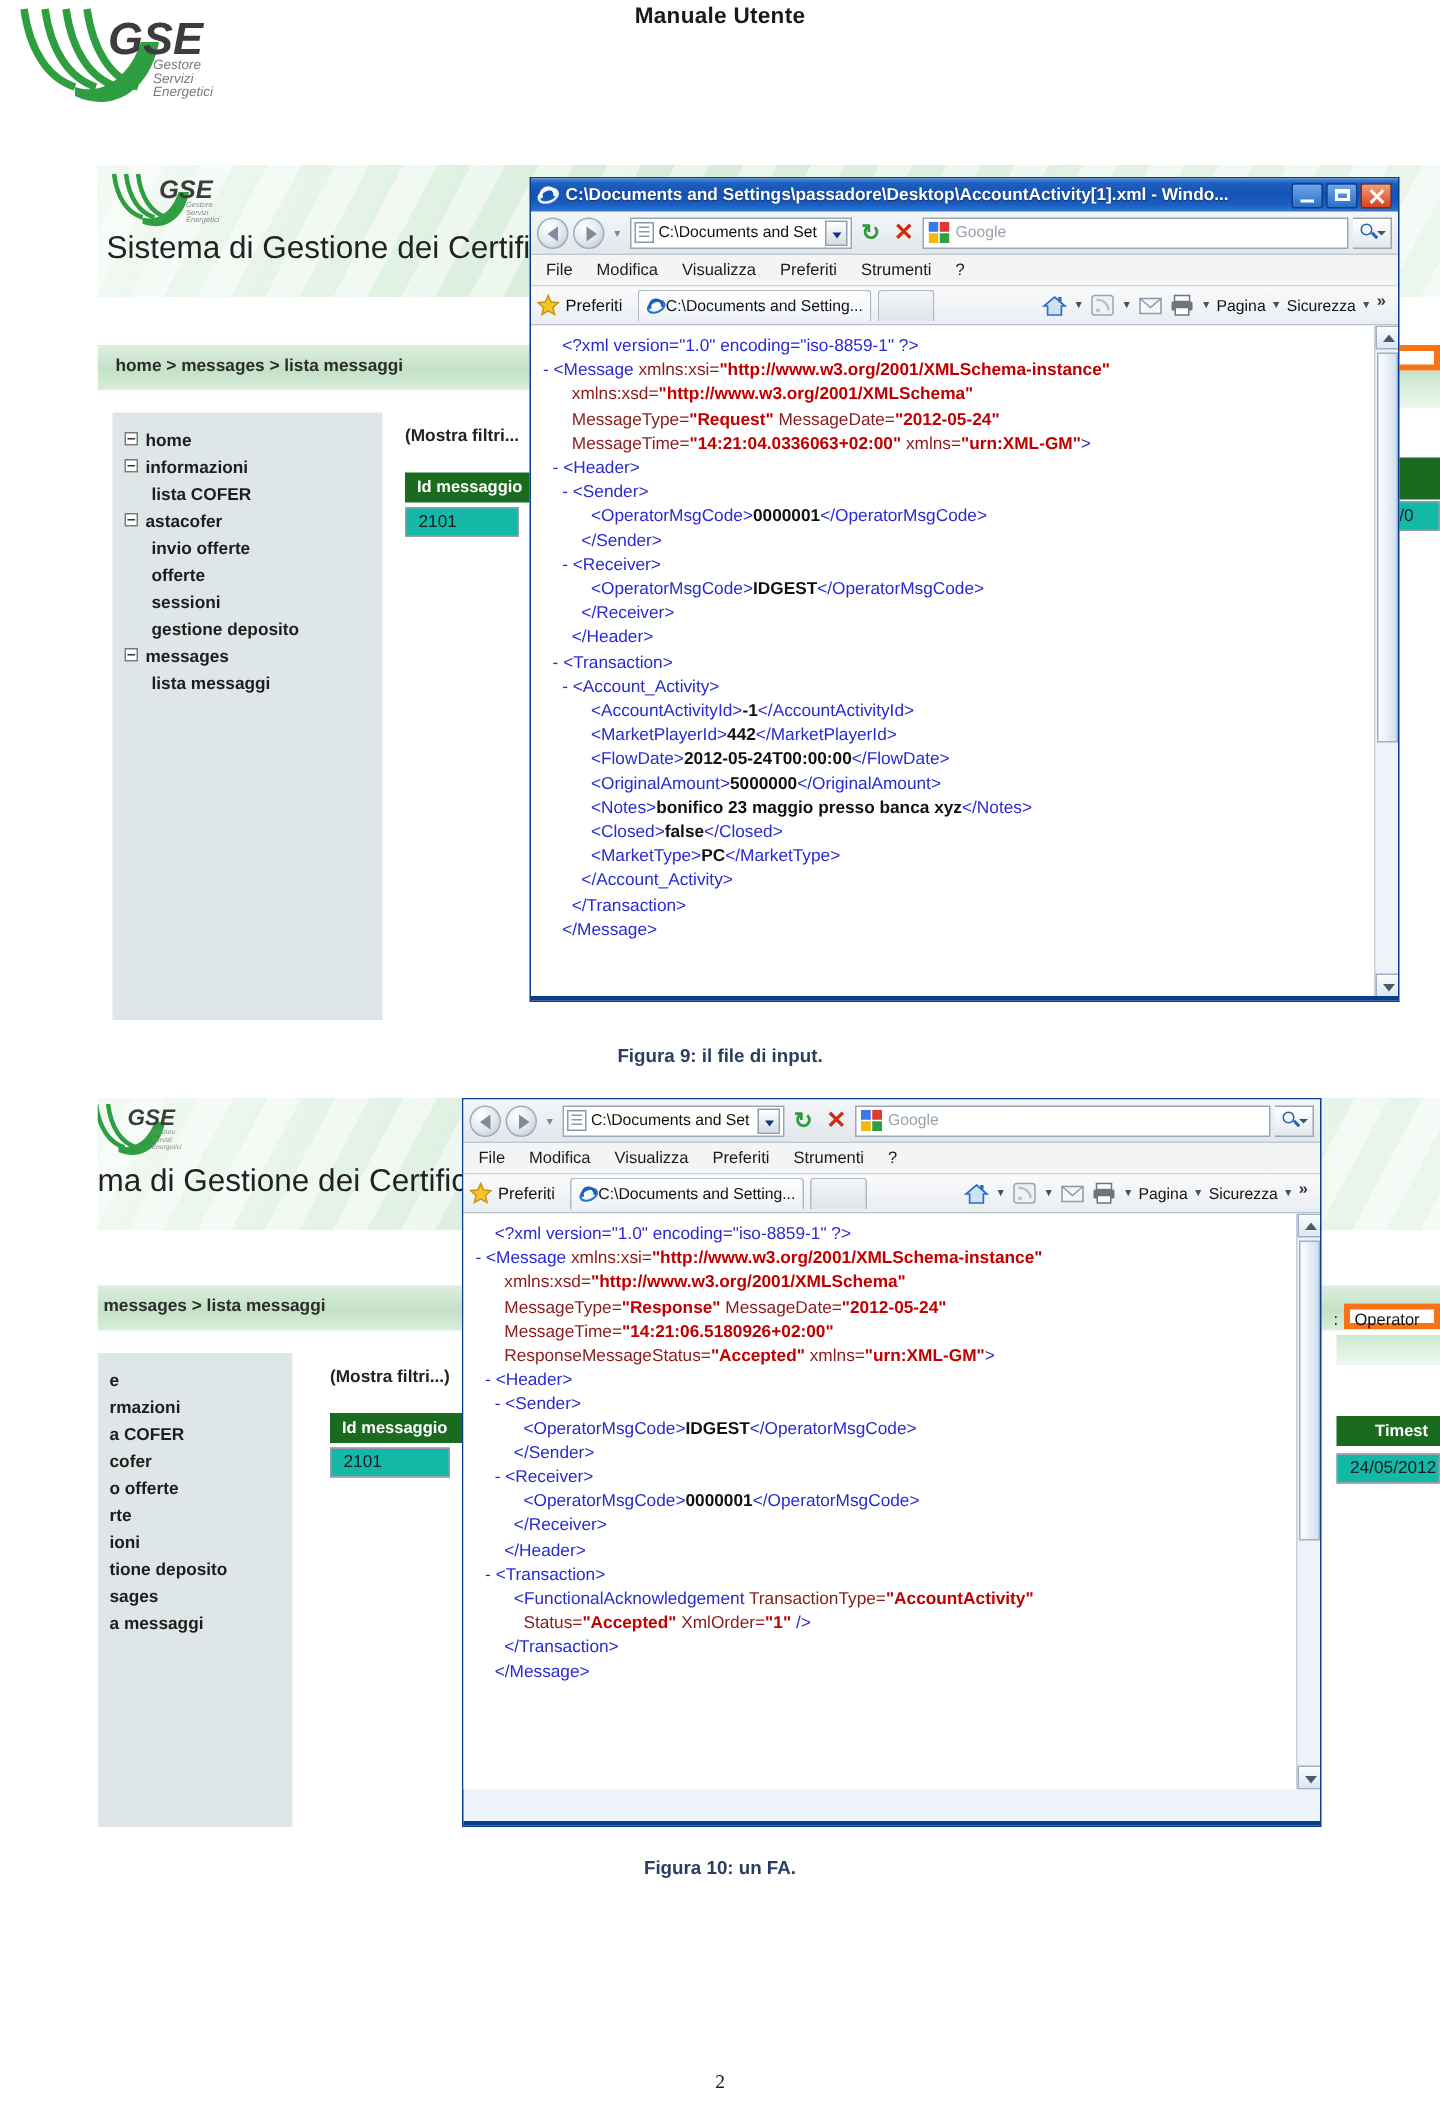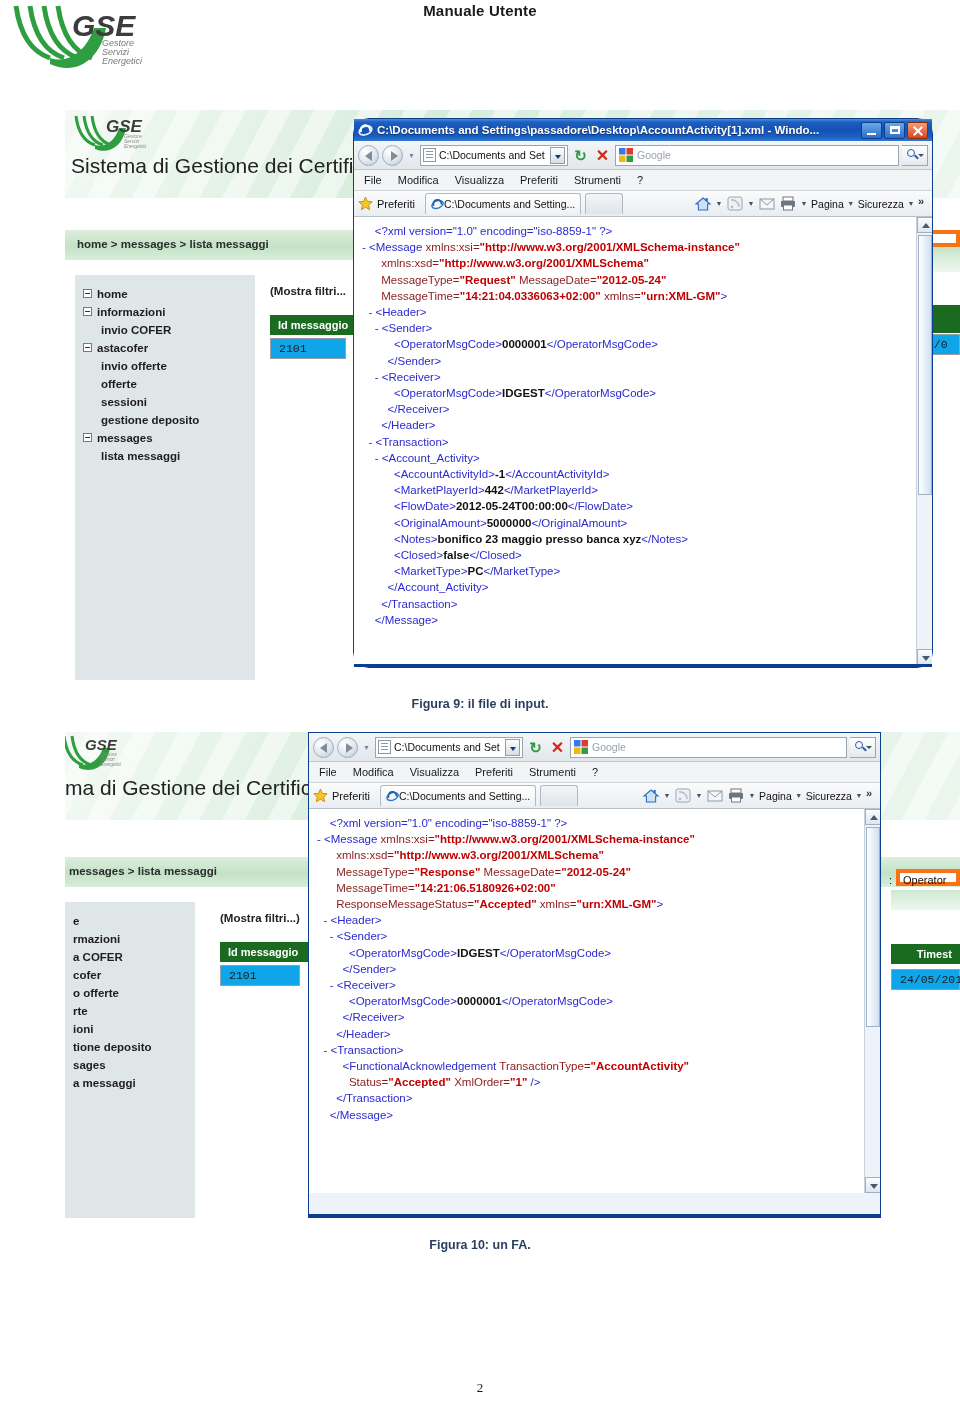--- a/index.html
+++ b/index.html
@@ -61,22 +61,22 @@
     content:""; position:absolute; left:1px; top:3px; width:5px; height:1px; background:#333;
   }
   .gse-filter {
     position:absolute; font-size:11.5px; font-weight:bold; color:#222; white-space:nowrap;
   }
   .gse-th {
     position:absolute; background:#1a6b1f; color:#fff; font-size:11px; font-weight:bold;
     padding:4px 8px; white-space:nowrap;
   }
   .gse-td {
-    position:absolute; background:#0ea5e9; color:#1b1b1b; font-size:11.5px;
-    padding:3px 8px; white-space:nowrap; border:1px solid #9a9daa;font-family:Liberation Mono, monospace;
+    position:absolute; background:#14b8a6; color:#1b1b1b; font-size:11.5px;
+    padding:3px 8px; white-space:nowrap; border:1px solid #9a9daa;
   }
   .gse-strip-green { position:absolute; background:#1a6b1f; }
   .gse-strip-light { position:absolute; background:linear-gradient(180deg,#cfe9d2,#eef7ef); }
   .gse-op-label { position:absolute; font-size:11px; color:#111; white-space:nowrap; }
   .gse-op-input {
     position:absolute; border:4px solid #f97316; background:#fff; font-size:11px;
     padding:1px 3px; white-space:nowrap; color:#111;
   }
 
   
@@ -235,40 +235,40 @@
         <text x="51" y="24" font-family="Liberation Sans, sans-serif" font-size="5" font-style="italic" fill="#8a8a8a">Gestore</text>
         <text x="51" y="29" font-family="Liberation Sans, sans-serif" font-size="5" font-style="italic" fill="#8a8a8a">Servizi</text>
         <text x="51" y="34" font-family="Liberation Sans, sans-serif" font-size="5" font-style="italic" fill="#8a8a8a">Energetici</text>
       </svg>
       <div class="gse-banner-title">Sistema di Gestione dei Certifica</div>
     </div>
     <div class="gse-crumb" style="top:120px;">home &gt; messages &gt; lista messaggi</div>
     <div class="gse-sidebar" id="fig9-sidebar" style="left:10px; top:165px; width:180px; height:405px;">
         <div class="gse-sideitem"><span class="gse-box"></span><span>home</span></div>
         <div class="gse-sideitem"><span class="gse-box"></span><span>informazioni</span></div>
-        <div class="gse-sideitem sub"><span style="display: inline-block; width: 0px;"></span><span>invio COFER</span></div>
+        <div class="gse-sideitem sub"><span style="display: inline-block; width: 0px;"></span><span>lista COFER</span></div>
         <div class="gse-sideitem"><span class="gse-box"></span><span>astacofer</span></div>
         <div class="gse-sideitem sub"><span style="display: inline-block; width: 0px;"></span><span>invio offerte</span></div>
         <div class="gse-sideitem sub"><span style="display: inline-block; width: 0px;"></span><span>offerte</span></div>
         <div class="gse-sideitem sub"><span style="display: inline-block; width: 0px;"></span><span>sessioni</span></div>
         <div class="gse-sideitem sub"><span style="display: inline-block; width: 0px;"></span><span>gestione deposito</span></div>
         <div class="gse-sideitem"><span class="gse-box"></span><span>messages</span></div>
         <div class="gse-sideitem sub"><span style="display: inline-block; width: 0px;"></span><span>lista messaggi</span></div>
       </div>
     <div class="gse-filter" style="left:205px; top:175px;">(Mostra filtri...</div>
     <div class="gse-th" style="left:205px; top:205px; width:90px;">Id messaggio</div>
     <div class="gse-td" style="left:205px; top:228px; width:76px;">2101</div>
     <div class="gse-op-label" style="left:841px; top:125px;">i:</div>
     <div class="gse-op-input" style="left:851px; top:120px; width:44px; height:17px;">O</div>
     <div class="gse-strip-light" style="left:846px; top:142px; width:49px; height:20px;"></div>
     <div class="gse-strip-green" style="left:846px; top:195px; width:49px; height:28px;"></div>
     <div class="gse-td" style="left:846px; top:224px; width:49px;">24/0</div>
   </div>
 
-  <div class="iewin" style="left:288px; top:8px; width:580px; height:550px;border-radius:16px;">
+  <div class="iewin" style="left:288px; top:8px; width:580px; height:550px;">
     <div class="ie-titlebar">
       <svg class="ie-title-icon" viewBox="0 0 16 16">
         <ellipse cx="8" cy="8" rx="7" ry="4.4" fill="none" stroke="#e8eef8" stroke-width="1.8" transform="rotate(-22 8 8)"></ellipse>
         <path d="M3.4 9.6 A5 5 0 1 1 12.8 8.4" fill="none" stroke="#ffffff" stroke-width="2.2"></path>
       </svg>
       <div class="ie-title-text">C:\Documents and Settings\passadore\Desktop\AccountActivity[1].xml - Windo...</div>
       <div class="ie-winbtns">
         <div class="wbtn">
             <div class="min-bar"></div>
           </div>

